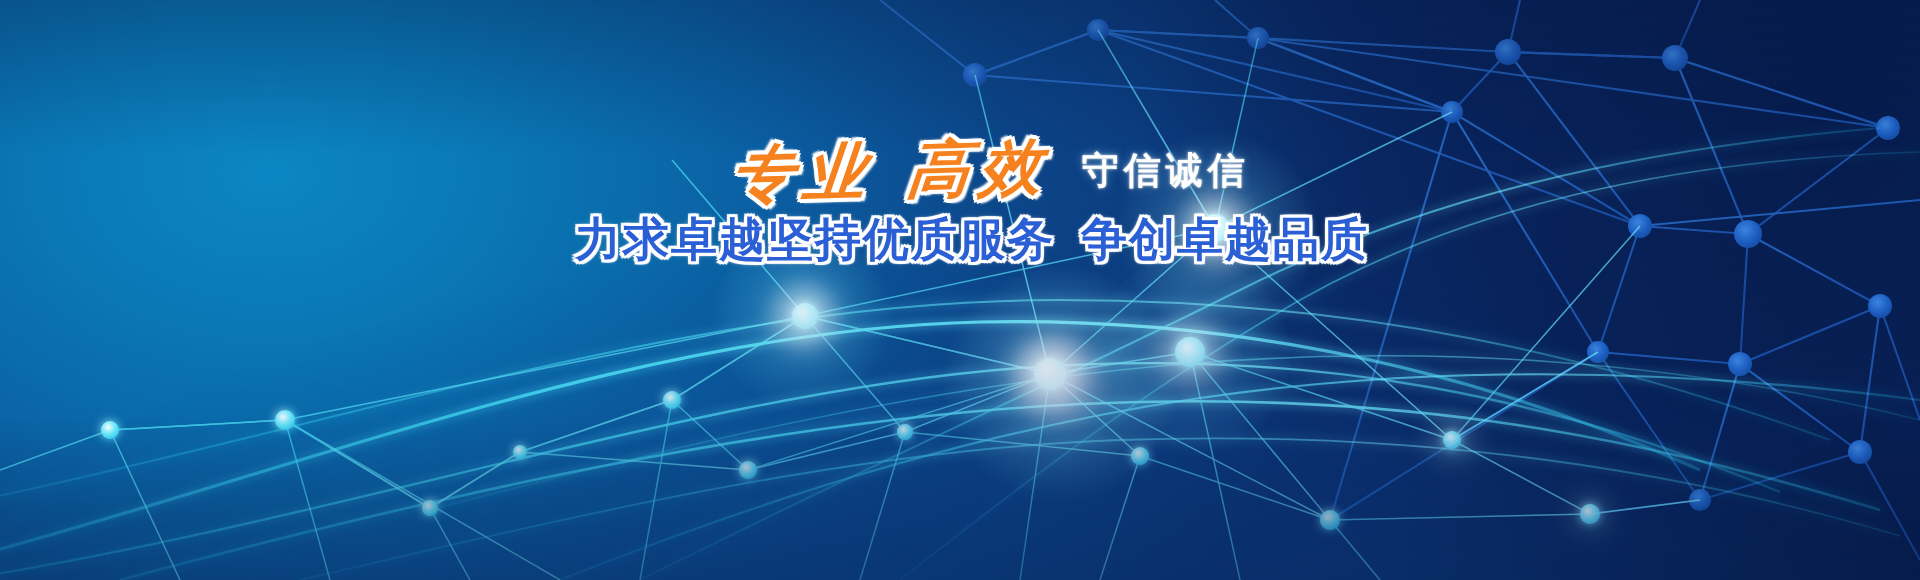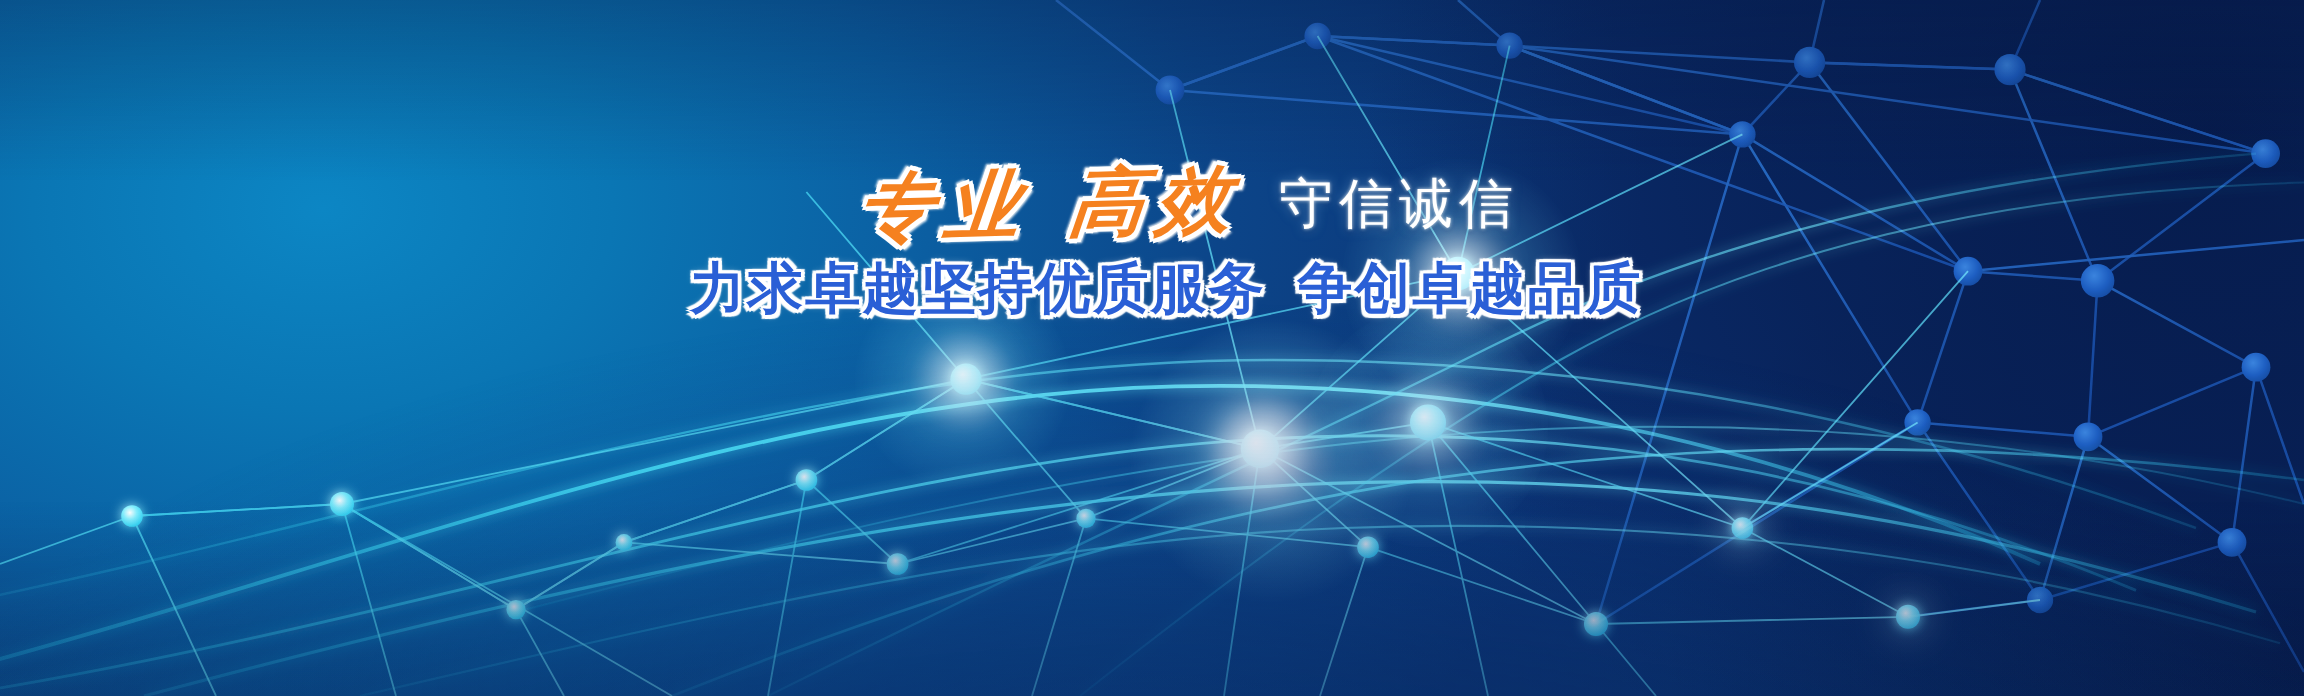--- a/index.html
+++ b/index.html
@@ -70,37 +70,38 @@
     text-shadow:
       -3px 0 0 #fff,  3px 0 0 #fff,  0 -3px 0 #fff,  0 3px 0 #fff,
       -3px -3px 0 #fff, 3px -3px 0 #fff, -3px 3px 0 #fff, 3px 3px 0 #fff,
       -4px 0 0 #fff, 4px 0 0 #fff, 0 -4px 0 #fff, 0 4px 0 #fff,
       -4px -4px 2px rgba(255,255,255,.9), 4px 4px 2px rgba(255,255,255,.9),
       0 0 6px rgba(255,255,255,.55);
     vertical-align:middle;
   }
   .trust{
     display:inline-block;
-    font-size:45px;
-    font-weight:400;
+    font-size:37px;
+    font-weight:700;
     letter-spacing:5px;
     color:#ffffff;
     margin-left:30px;
     vertical-align:middle;
     text-shadow:
       0 0 3px rgba(255,255,255,.85),
       0 0 10px rgba(150,215,255,.55),
       0 2px 5px rgba(4,28,70,.45);
   }
   .line2{
     margin-top:2px;
     height:60px;
     line-height:60px;
     white-space:nowrap;
     padding-left:24px;
+    font-family:Liberation Serif, serif;
   }
   .slogan{
     display:inline-block;
     font-size:46px;
     font-weight:700;
     letter-spacing:2px;
     color:#2a5fd6;
     text-shadow:
       -2px 0 0 #fff, 2px 0 0 #fff, 0 -2px 0 #fff, 0 2px 0 #fff,
       -2px -2px 0 #fff, 2px -2px 0 #fff, -2px 2px 0 #fff, 2px 2px 0 #fff,

